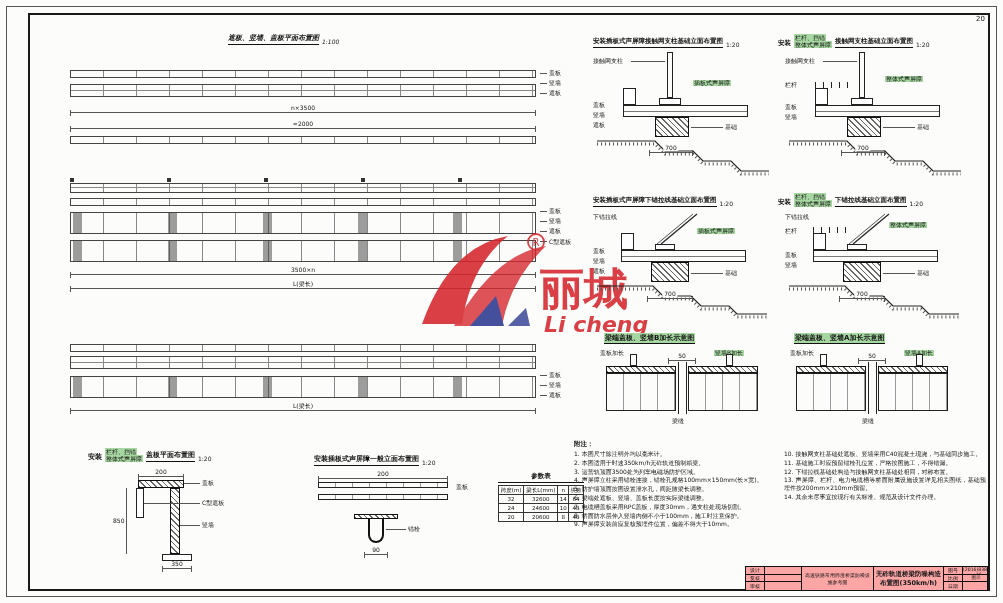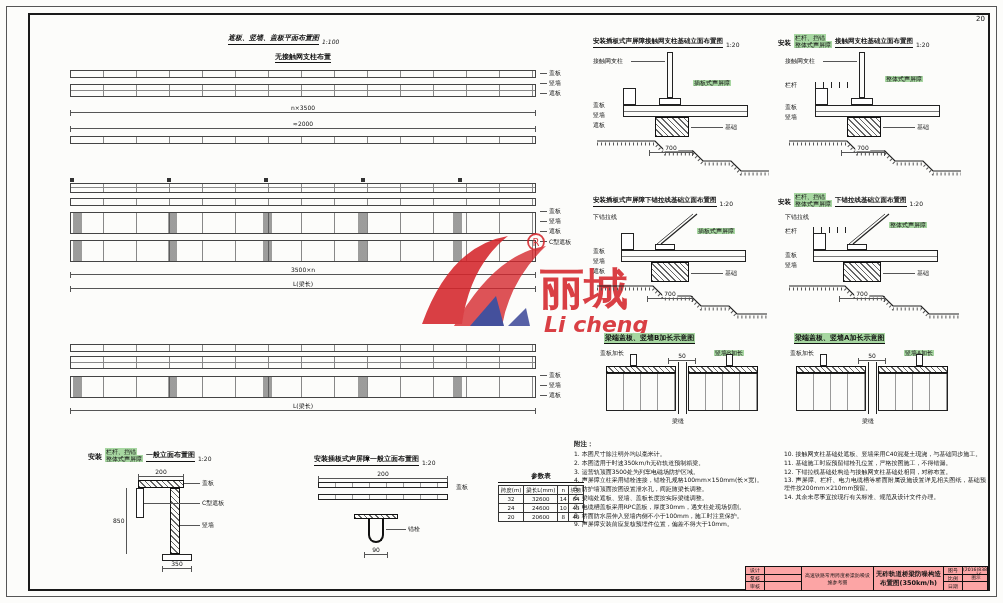--- a/index.html
+++ b/index.html
@@ -85,23 +85,20 @@
 <div class="sheet">
   <div class="frame-outer"></div>
   <div class="frame-inner"></div>
   <div class="pagenum">20</div>
 
   <div class="sec" style="left:228px;top:33px;font-style:italic;">
     <span class="u">遮板、竖墙、盖板平面布置图</span>
     <span class="scale">1:100</span>
   </div>
 
-  <div class="gtitle" style="top:52px;">
-    <span class="u">无接触网支柱布置</span>
-  </div>
   <div class="strip" style="top:70px;height:8px;"></div>
   <div class="strip mid" style="top:84px;height:13px;"></div>
   <div class="strip" style="top:136px;height:8px;"></div>
   <div class="dim" style="left:70px;top:112px;width:466px;">
     <i class="l"></i>
       <i class="r"></i>
       <span>n×3500</span>
   </div>
   <div class="dim" style="left:70px;top:128px;width:466px;">
     <i class="l"></i>
@@ -334,21 +331,21 @@
     <div class="gapline" style="left:80px;top:14px;width:7px;height:52px;"></div>
     <div class="lbl" style="left:74px;top:70px;">梁缝</div>
   </div>
 
   <div class="sec" style="left:88px;top:448px;">
     <span>安装</span>
     <span class="stack">
       <span class="hl">栏杆、挡锚</span>
       <span class="hl">整体式声屏障</span>
     </span>
-    <span class="u">一般立面布置图</span>
+    <span class="u">盖板平面布置图</span>
     <span class="scale">1:20</span>
   </div>
   <div class="det" style="left:80px;top:468px;width:210px;height:110px;">
     <div class="dim" style="left:58px;top:8px;width:46px;">
       <i class="l"></i>
         <i class="r"></i>
         <span>200</span>
     </div>
     <div class="fnd" style="left:58px;top:12px;width:46px;height:8px;"></div>
     <div class="box" style="left:56px;top:20px;width:8px;height:30px;"></div>

